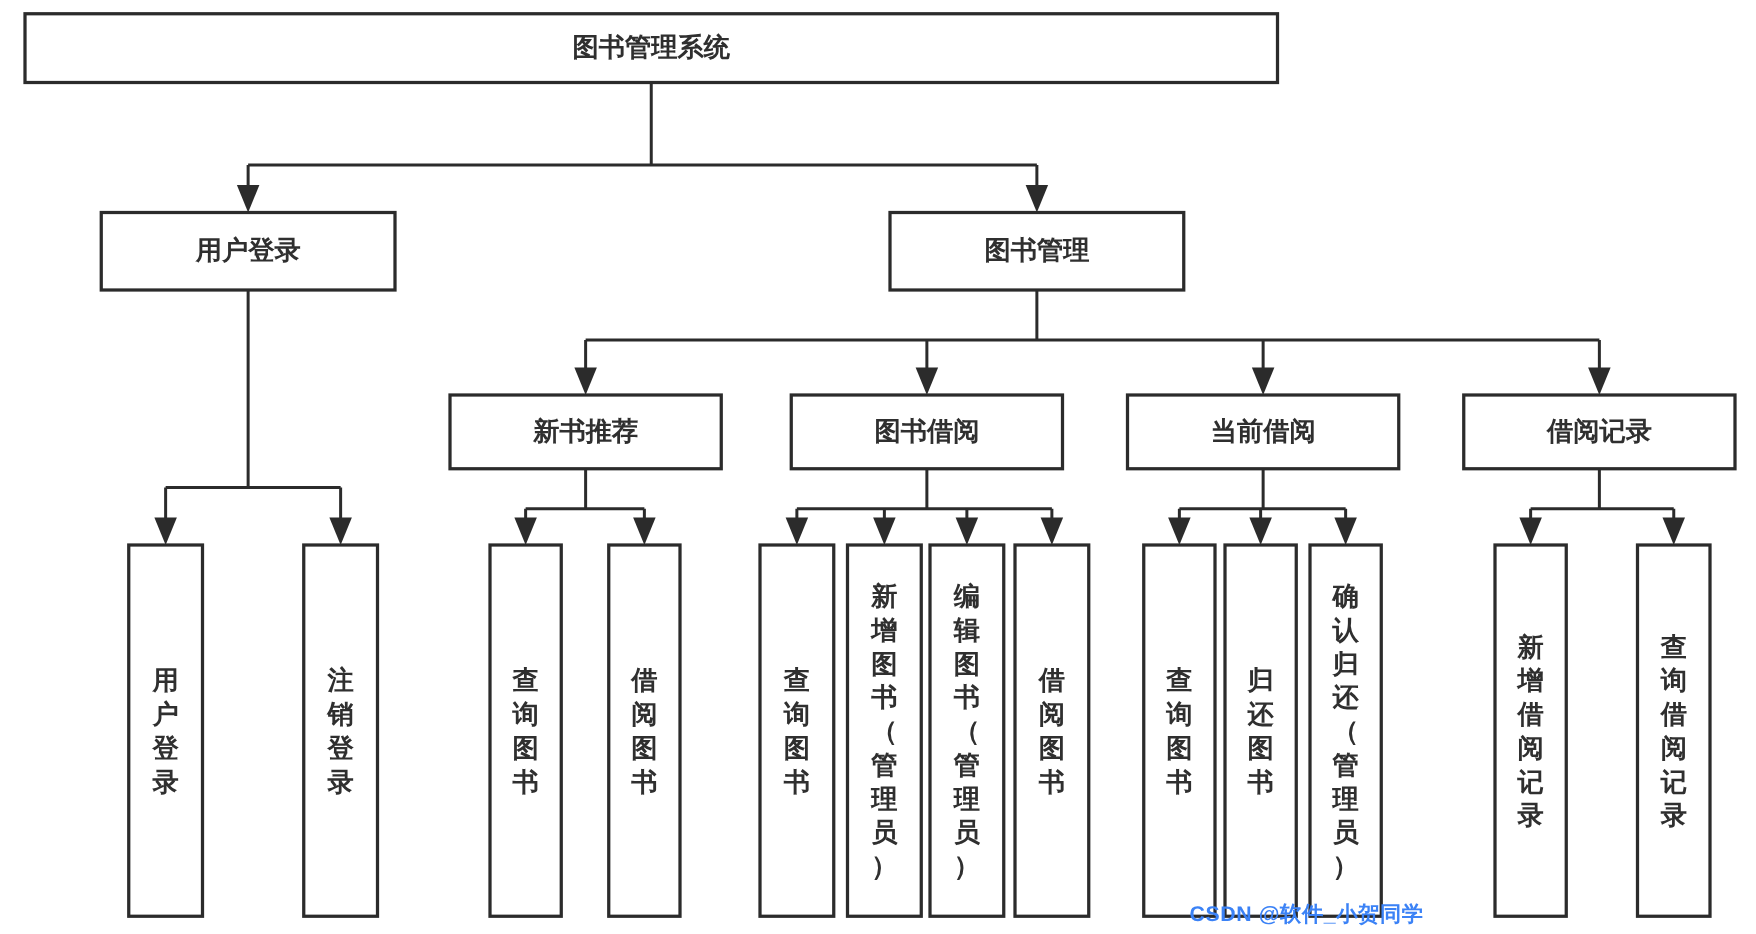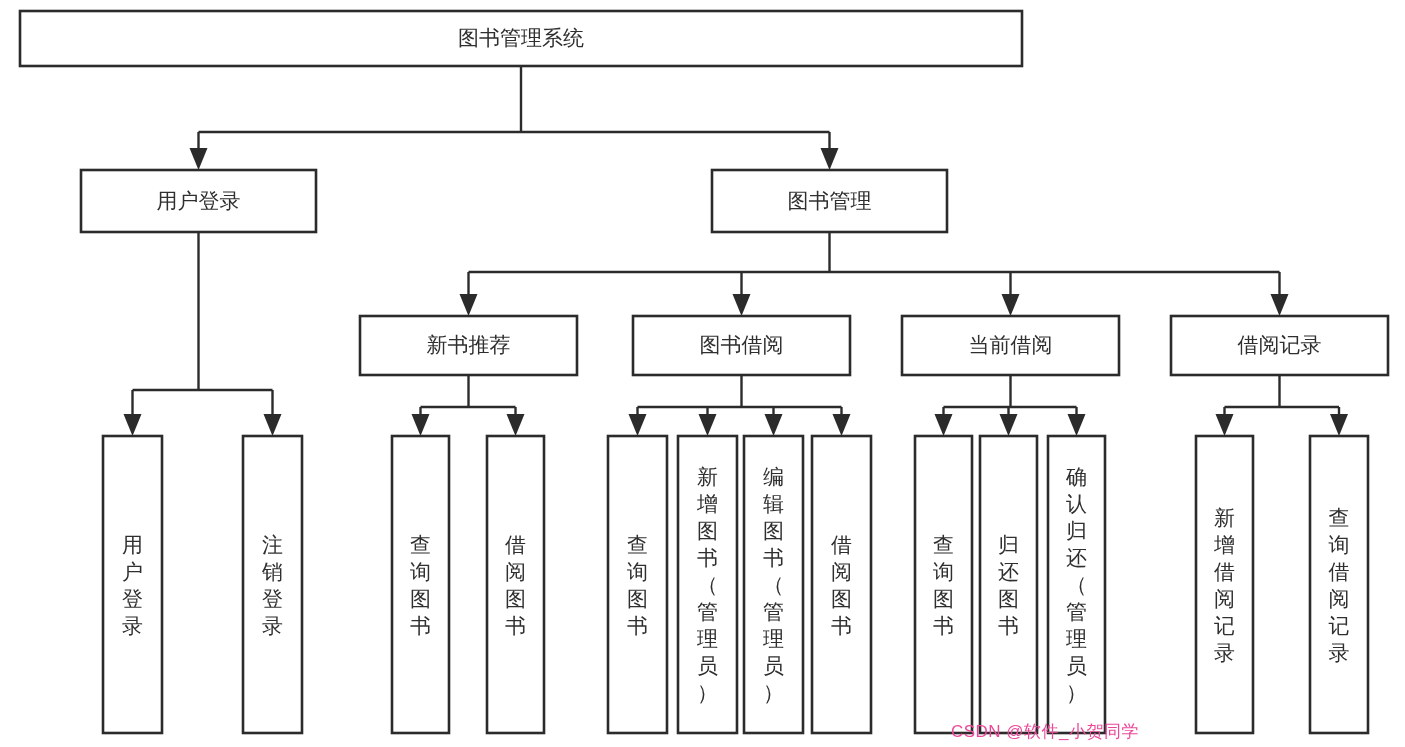--- a/index.html
+++ b/index.html
@@ -10,20 +10,21 @@
   body {
     width: 1405px;
     height: 747px;
     font-family: "Liberation Sans", "DejaVu Sans", sans-serif;
     overflow: hidden;
   }
   #diagram-root {
     position: relative;
     width: 1147px;
     height: 747px;
+    font-weight: bold;
   }
   svg.diagram {
     display: block;
     width: 1405px;
     height: 747px;
   }
   .node-rect {
     fill: #ffffff;
     stroke: #2b2b2b;
     stroke-width: 2.6;
@@ -48,21 +49,21 @@
     font-family: "Liberation Sans", "DejaVu Sans", sans-serif;
     font-size: 21px;
     text-anchor: middle;
   }
   .watermark {
     position: absolute;
     right: 8px;
     bottom: 4px;
     font-family: "Liberation Sans", "DejaVu Sans", sans-serif;
     font-size: 17px;
-    color: #ec4899;
+    color: #3b82f6;
     letter-spacing: 0.5px;
     white-space: nowrap;
   }
 </style>
 </head>
 <body>
 
 <div id="diagram-root">
   <svg class="diagram" viewBox="0 0 1405 747" xmlns="http://www.w3.org/2000/svg">
     <g id="connector-layer">

